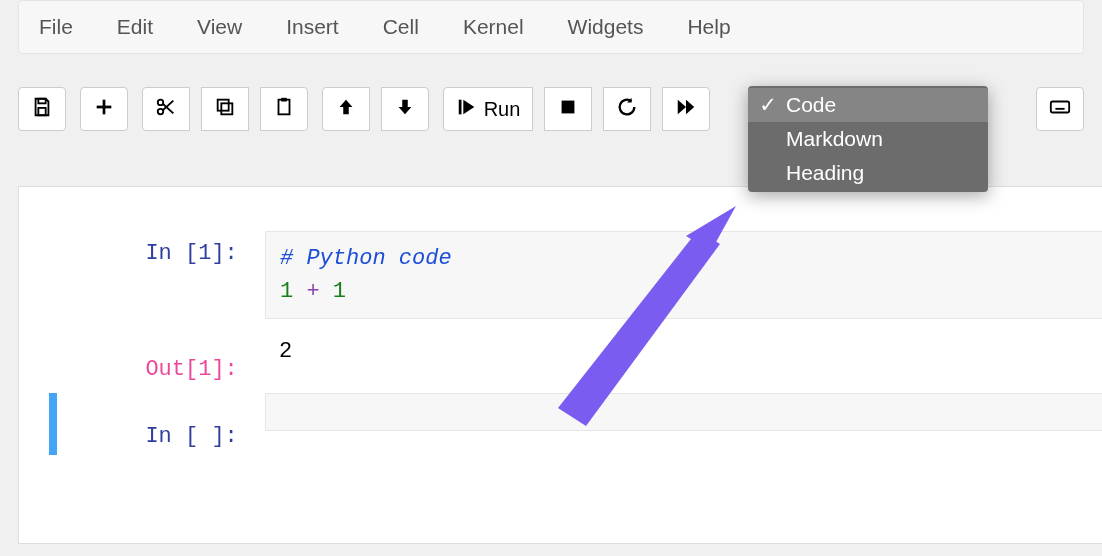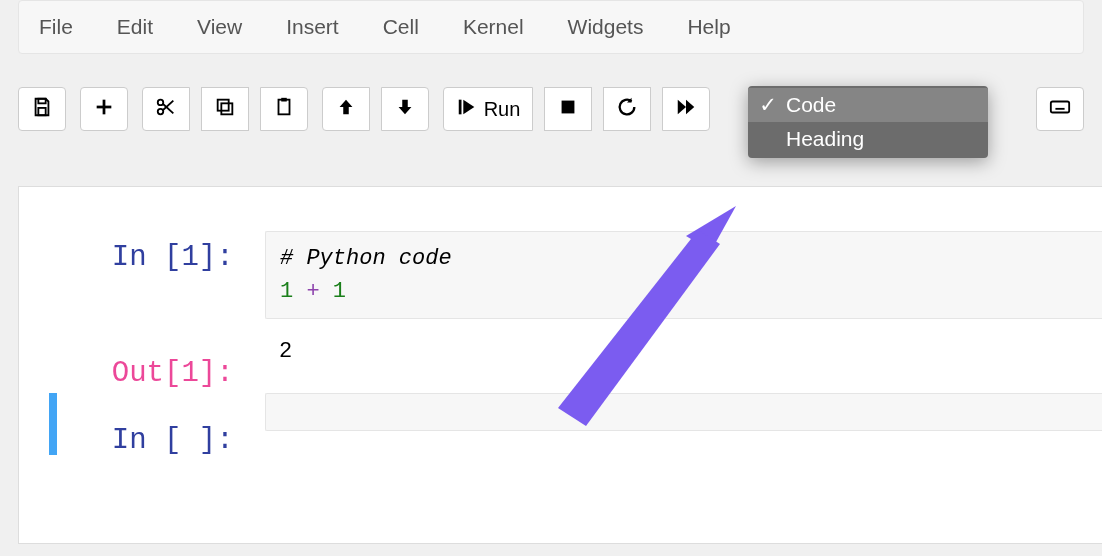--- a/index.html
+++ b/index.html
@@ -98,38 +98,38 @@
     border-right:none;
     padding-top:44px;
     z-index:1;
   }
   .cell-area{ position:relative; }
   .prompt {
     position:absolute;
     right: calc(100% - 232px);
     text-align:right;
     font-family: Menlo, Monaco, "Courier New", monospace;
-    font-size:29px;
+    font-size:22px;
     white-space:pre;
   }
   .prompt-in{ color:#303F9F; top:0;}
   .input-area{
     margin-left:246px;
     margin-right:0;
     background:#f7f7f7;
     border:1px solid #e5e5e5;
     border-right:none;
     border-radius:2px 0 0 2px;
     padding:10px 14px;
     font-family: Menlo, Monaco, "Courier New", monospace;
     font-size:22px;
     line-height:1.5;
     min-height:34px;
   }
-  .code .comment{ color:#000000; font-style:italic;}
+  .code .comment{ color:#1d4ed8; font-style:italic;}
   .code .num{ color:#1a7f1a;}
   .code .op{ color:#8e44ad;}
   .prompt-out{ color:#ec4899; top:0;}
   .output-area{
     margin-left:246px;
     font-family: Menlo, Monaco, "Courier New", monospace;
     font-size:22px;
     padding:0 14px;
     margin-top:18px;
     margin-bottom:40px;
@@ -285,20 +285,24 @@
     </div>
   </div>
 
   <div class="dropdown">
     <div class="dd-item selected">
       <span class="check">✓</span>
       <span>Code</span>
     </div>
     <div class="dd-item">
       <span class="check"></span>
+      <span>Markdown</span>
+    </div>
+    <div class="dd-item">
+      <span class="check"></span>
       <span>Heading</span>
     </div>
   </div>
 
   <div class="notebook">
 
     <div class="cell-area" style="position:relative; min-height:90px;">
       <div class="prompt prompt-in" style="top:10px;">In [1]: </div>
       <div class="input-area code">
         <span class="comment"># Python code</span><br>

